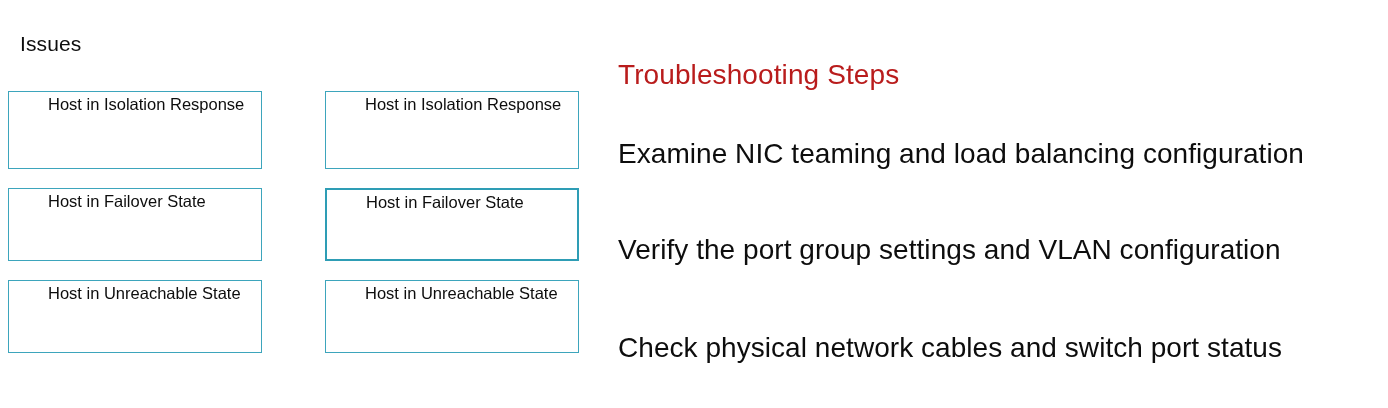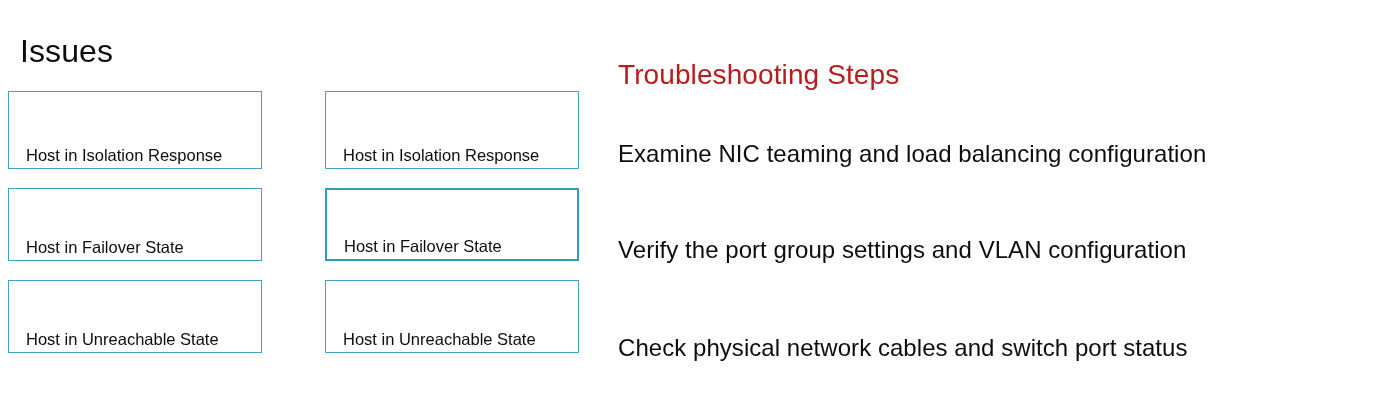--- a/index.html
+++ b/index.html
@@ -28,43 +28,44 @@
     left: 0;
     top: 0;
     width: 600px;
     height: 408px;
   }
 
   #issues-title {
     position: absolute;
     left: 20px;
     top: 13px;
-    font-size: 32px;
+    font-size: 21px;
     line-height: 34px;
     font-weight: 400;
     letter-spacing: 0.1px;
     color: #0d0d0d;
     white-space: nowrap;
   }
 
   .issue-column {
     position: absolute;
     top: 91px;
   }
   #issue-column-primary   { left: 8px;   width: 254px; }
   #issue-column-secondary { left: 325px; width: 254px; }
 
   .issue-box {
     box-sizing: border-box;
     width: 100%;
     background: #ffffff;
     border: 1px solid #3da5bc;
     display: flex;
-    align-items: flex-end;
+    align-items: flex-start;
     margin-bottom: 19px;
+    padding-left: 22px;
   }
   .issue-box.thick {
     border-width: 2px;
     border-color: #2e9db5;
   }
   .issue-box.h-tall  { height: 78px; }
   .issue-box.h-short { height: 73px; }
 
   .issue-box .issue-label {
     padding: 0 8px 0 17px;
@@ -91,21 +92,21 @@
     line-height: 36px;
     font-weight: 400;
     letter-spacing: 0.1px;
     color: #b91c1c;
     white-space: nowrap;
   }
 
   .step-line {
     position: absolute;
     left: 18px;
-    font-size: 24px;
+    font-size: 28px;
     line-height: 30px;
     font-weight: 400;
     letter-spacing: 0.05px;
     color: #0d0d0d;
     white-space: nowrap;
   }
   #step-line-0 { top: 139px; }
   #step-line-1 { top: 235px; }
   #step-line-2 { top: 333px; }
 </style>

